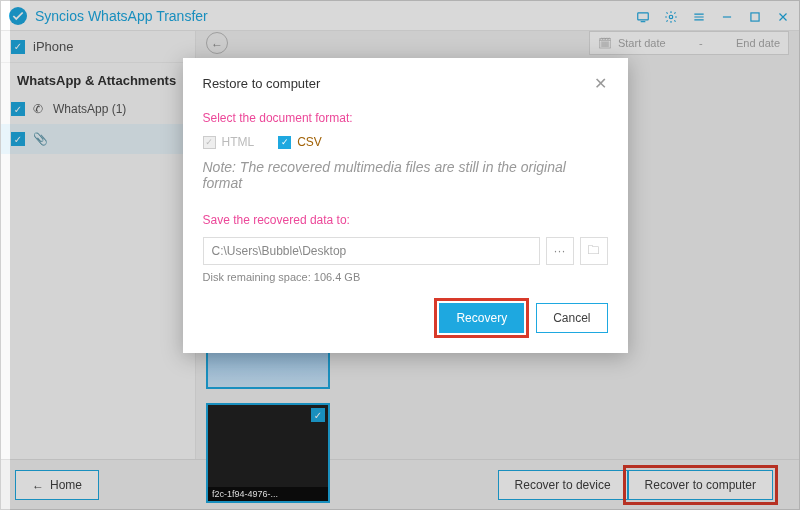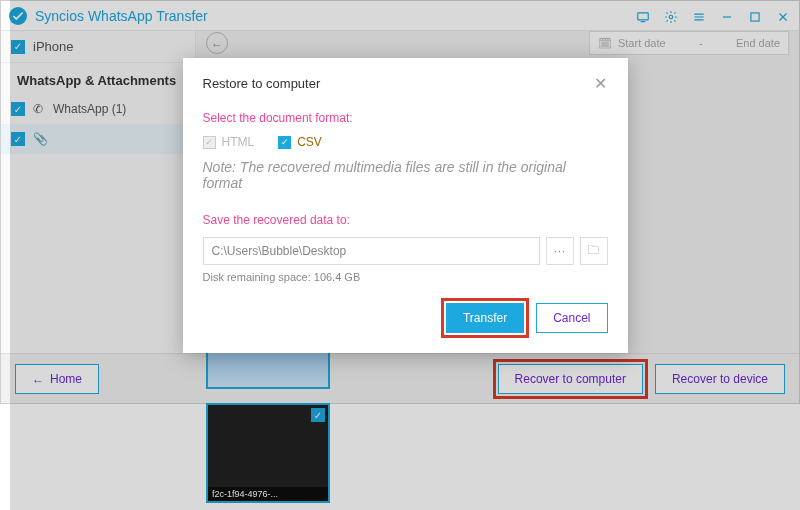--- a/index.html
+++ b/index.html
@@ -1,17 +1,17 @@
 <!DOCTYPE html>
 <html><head>
 <meta charset="utf-8">
 <style>
   * { box-sizing: border-box; margin: 0; padding: 0; font-family: "Segoe UI", Arial, sans-serif; }
   body { width: 800px; height: 510px; background: #fff; position: relative; overflow: hidden; }
-  .window { width: 800px; height: 404px; border: 1px solid #d0d0d0; display: flex; flex-direction: column; }
+  .window { width: 800px; height: 510px; border: 1px solid #d0d0d0; display: flex; flex-direction: column; }
   .titlebar { height: 30px; display: flex; align-items: center; padding: 0 8px; border-bottom: 1px solid #e8e8e8; }
   .logo { width: 18px; height: 18px; border-radius: 50%; background: #1ea8e0; display: flex; align-items: center; justify-content: center; color: #fff; font-size: 12px; margin-right: 8px; }
   .app-title { color: #1ea8e0; font-size: 14px; flex: 1; }
   .win-controls { display: flex; gap: 12px; color: #1ea8e0; font-size: 14px; }
   .win-controls span { cursor: pointer; width: 16px; text-align: center; }
   .body { flex: 1; display: flex; min-height: 0; }
   .sidebar { width: 195px; border-right: 1px solid #e8e8e8; background: #fafafa; display: flex; flex-direction: column; }
   .device-row { height: 32px; display: flex; align-items: center; padding: 0 10px; border-bottom: 1px solid #eee; font-size: 13px; color: #555; }
   .chk { width: 14px; height: 14px; border: 1px solid #1ea8e0; background: #1ea8e0; display: inline-flex; align-items: center; justify-content: center; color: #fff; font-size: 10px; margin-right: 8px; }
   .chk::after { content: "✓"; }
@@ -26,21 +26,21 @@
   .thumbs { padding: 6px 10px; display: flex; gap: 14px; flex-direction: column; }
   .thumb { width: 124px; height: 100px; border: 2px solid #1ea8e0; position: relative; background: #ccc; overflow: hidden; color: #fff; font-size: 10px; }
   .thumb .sel { position: absolute; top: 3px; right: 3px; width: 14px; height: 14px; background: #1ea8e0; color: #fff; font-size: 10px; display: flex; align-items: center; justify-content: center; }
   .thumb .sel::after { content: "✓"; }
   .thumb.app { background: #fff; }
   .thumb.tree { background: linear-gradient(#d9d24a, #a8a838); }
   .thumb.sky { background: linear-gradient(#5aa9e6, #cfe8fb); }
   .thumb.dark { background: #222; }
   .thumb .caption { position: absolute; bottom: 0; left: 0; right: 0; background: rgba(0,0,0,0.6); padding: 2px 4px; font-size: 9px; white-space: nowrap; overflow: hidden; }
   .footer { height: 50px; display: flex; align-items: center; padding: 0 14px; border-top: 1px solid #e0e0e0; background: #f1f1f1; }
-  .btn { height: 30px; padding: 0 16px; border: 1px solid #1ea8e0; color: #6d28d9; background: #fff; font-size: 12px; display: inline-flex; align-items: center; gap: 6px; cursor: pointer; }
+  .btn { height: 30px; padding: 0 16px; border: 1px solid #1ea8e0; color: #404040; background: #fff; font-size: 12px; display: inline-flex; align-items: center; gap: 6px; cursor: pointer; }
   .btn.primary { background: #1ea8e0; color: #fff; }
   .footer .sel-count { flex: 1; text-align: center; color: #444; font-size: 13px; }
   .highlight-red { outline: 3px solid #d83a2a; outline-offset: 2px; }
   
   .overlay { position: absolute; inset: 0; background: rgba(0,0,0,0.15); display: flex; align-items: flex-start; justify-content: center; padding-top: 58px; margin-left: 10px; }
   .modal { width: 445px; background: #fff; box-shadow: 0 4px 20px rgba(0,0,0,0.25); padding: 16px 20px 20px; }
   .modal-head { display: flex; align-items: center; margin-bottom: 18px; }
   .modal-title { font-size: 13px; color: #333; flex: 1; }
   .close-x { color: #999; font-size: 16px; cursor: pointer; }
   .modal-label { font-size: 12px; color: #ec4899; margin-bottom: 10px; }
@@ -142,25 +142,25 @@
       <div style="flex:1"></div>
     </div>
   </div>
 
   <div class="footer">
     <button class="btn">
       <span>←</span>
       <span>Home</span>
     </button>
     <div class="sel-count">6 selected</div>
+    <button class="btn">
+      <span>Recover to device</span>
+    </button>
     <button class="btn highlight-red" style="margin-right:12px">
       <span>Recover to computer</span>
-    </button>
-    <button class="btn">
-      <span>Recover to device</span>
     </button>
   </div>
 </div>
 
 <div class="overlay">
   <div class="modal">
     <div class="modal-head">
       <div class="modal-title">Restore to computer</div>
       <div class="close-x">✕</div>
     </div>
@@ -182,20 +182,20 @@
       <div class="icon-btn">
           <span>···</span>
         </div>
       <div class="icon-btn">
           <span>🗀</span>
         </div>
     </div>
     <div class="disk-space">Disk remaining space: 106.4 GB</div>
     <div class="modal-actions">
       <button class="btn primary highlight-red">
-        <span>Transfer</span>
+        <span>Recovery</span>
       </button>
       <button class="btn">
         <span>Cancel</span>
       </button>
     </div>
   </div>
 </div>
 
 </body></html>

